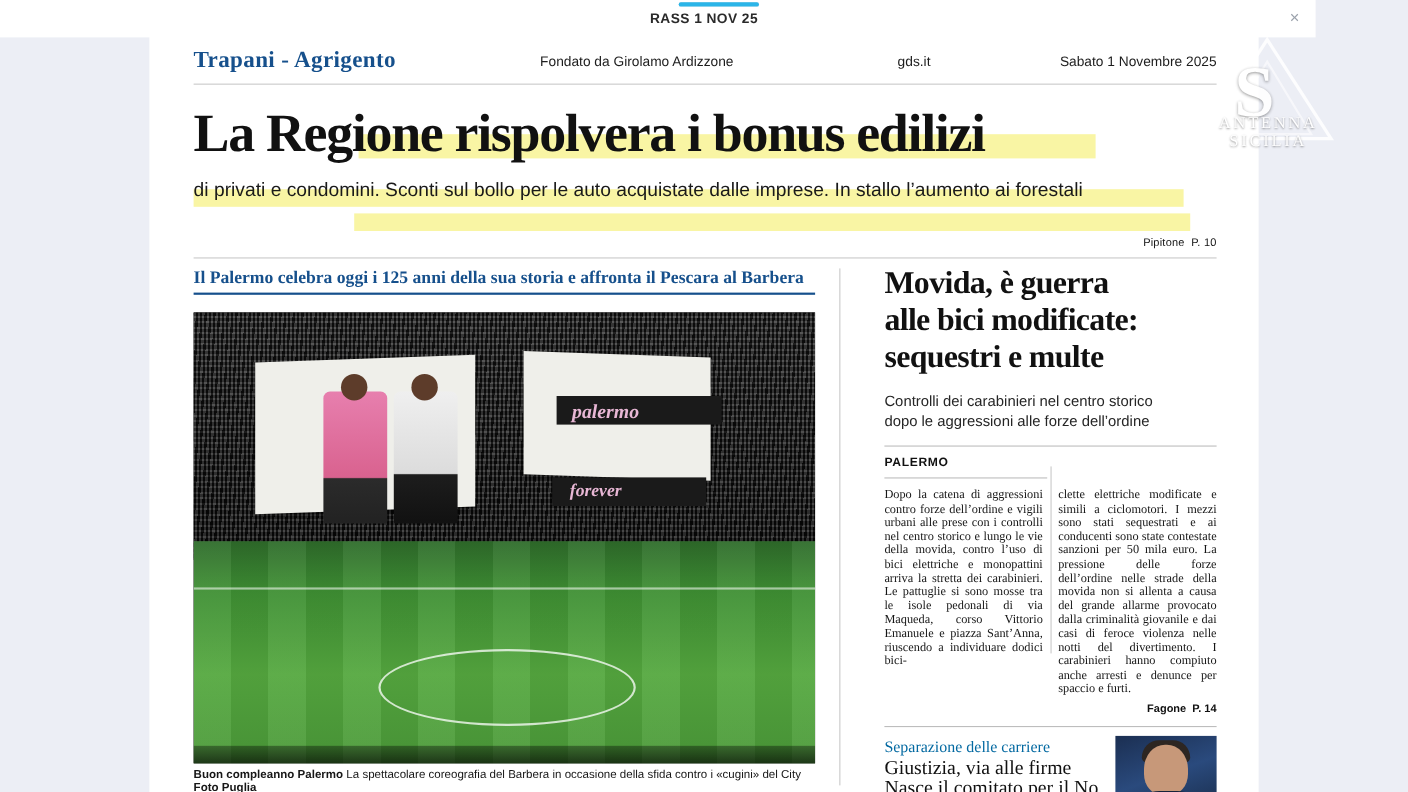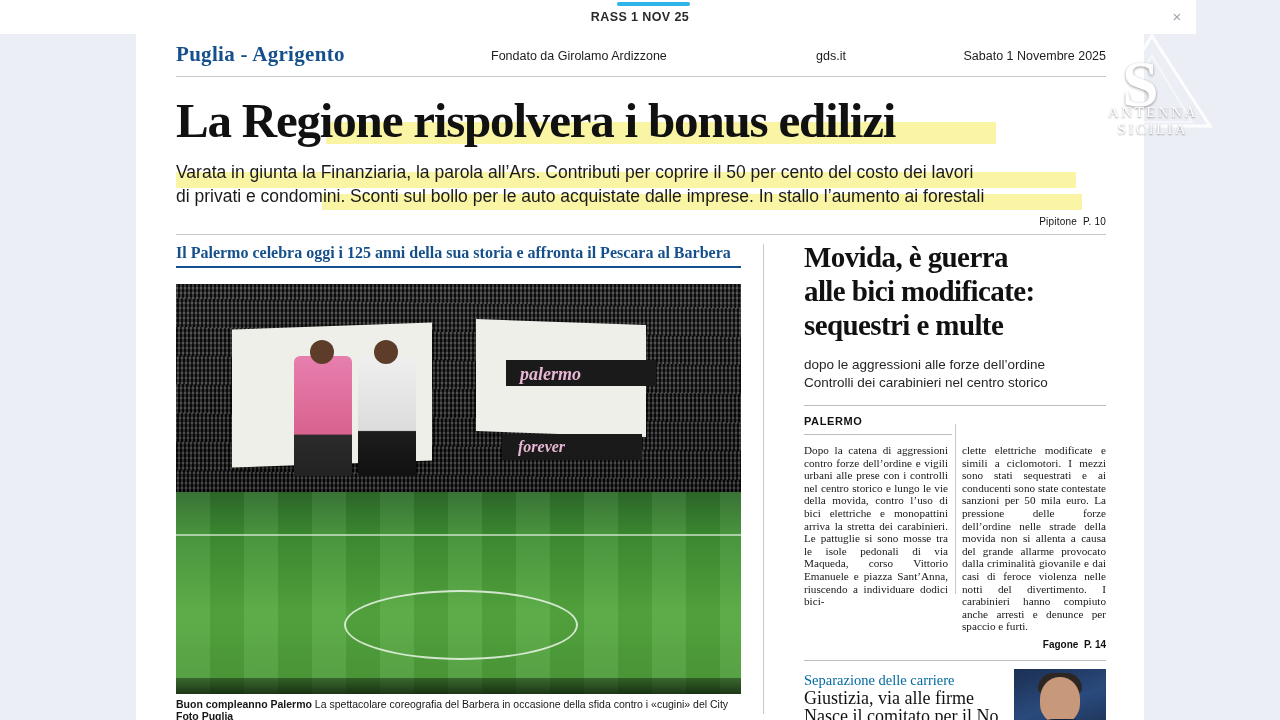--- a/index.html
+++ b/index.html
@@ -501,35 +501,34 @@
 <body>
 
 <div id="screen">
 
   <div class="gutter left"></div>
   <div class="gutter right"></div>
 
   <div class="paper">
 
     <div class="masthead">
-      <div class="masthead-edition">Puglia - Agrigento</div>
+      <div class="masthead-edition">Trapani - Agrigento</div>
       <div class="masthead-founded">Fondato da Girolamo Ardizzone</div>
       <div class="masthead-site">gds.it</div>
       <div class="masthead-date">Sabato 1 Novembre 2025</div>
     </div>
     <div class="rule-top"></div>
 
     <div class="hl-mark" style="left:190px; top:100px; width:670px; height:22px;"></div>
     <div class="hl-mark" style="left:40px; top:150px; width:900px; height:16px;"></div>
     <div class="hl-mark" style="left:186px; top:172px; width:760px; height:16px;"></div>
 
     <div class="headline"><span>La Regione rispolvera i bonus edilizi</span></div>
 
     <div class="standfirst">
-      <div><span>Varata in giunta la Finanziaria, la parola all’Ars. Contributi per coprire il 50 per cento del costo dei lavori</span></div>
       <div><span>di privati e condomini. Sconti sul bollo per le auto acquistate dalle imprese. In stallo l’aumento ai forestali</span></div>
     </div>
 
     <div class="byline-1">
       <span>Pipitone</span>
       &nbsp;<span>P. 10</span>
     </div>
 
     <div class="rule-mid"></div>
 
@@ -564,22 +563,22 @@
     <div class="vrule"></div>
     <div class="col-divider"></div>
 
     <div class="right-col">
       <div class="r-headline">
         <div>Movida, è guerra</div>
         <div>alle bici modificate:</div>
         <div>sequestri e multe</div>
       </div>
       <div class="r-standfirst">
+        <div>Controlli dei carabinieri nel centro storico</div>
         <div>dopo le aggressioni alle forze dell’ordine</div>
-        <div>Controlli dei carabinieri nel centro storico</div>
       </div>
       <div class="r-rule"></div>
       <div class="r-place">PALERMO</div>
       <div class="r-place-rule"></div>
 
       <div class="r-body">
         <div class="col">Dopo la catena di aggressioni contro forze dell’ordine e vigili urbani alle prese con i controlli nel centro storico e lungo le vie della movida, contro l’uso di bici elettriche e monopattini arriva la stretta dei carabinieri. Le pattuglie si sono mosse tra le isole pedonali di via Maqueda, corso Vittorio Emanuele e piazza Sant’Anna, riuscendo a individuare dodici bici-</div>
         <div class="col">clette elettriche modificate e simili a ciclomotori. I mezzi sono stati sequestrati e ai conducenti sono state contestate sanzioni per 50 mila euro. La pressione delle forze dell’ordine nelle strade della movida non si allenta a causa del grande allarme provocato dalla criminalità giovanile e dai casi di feroce violenza nelle notti del divertimento. I carabinieri hanno compiuto anche arresti e denunce per spaccio e furti.</div>
       </div>
       <div class="byline-2">

